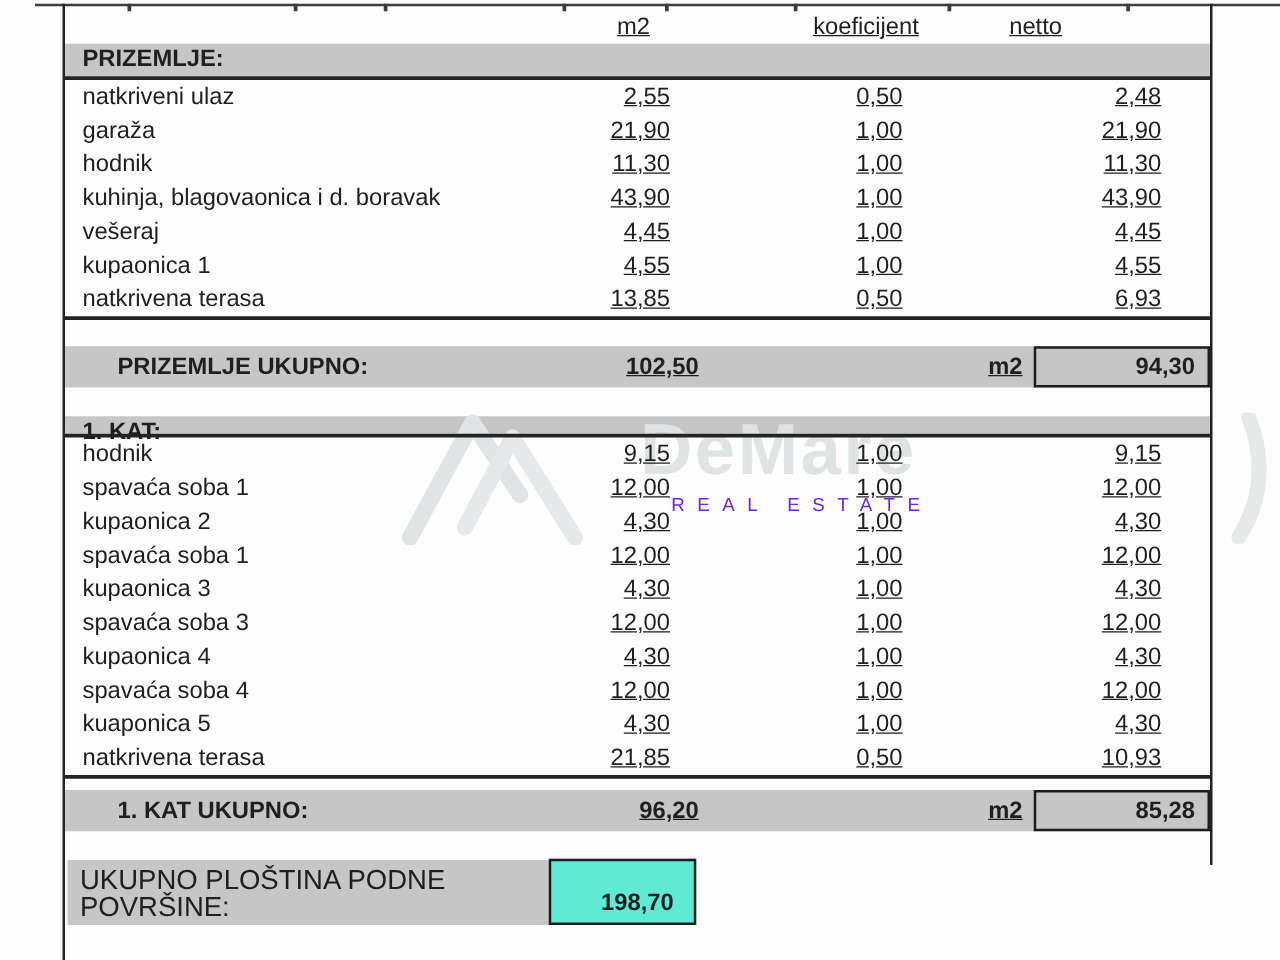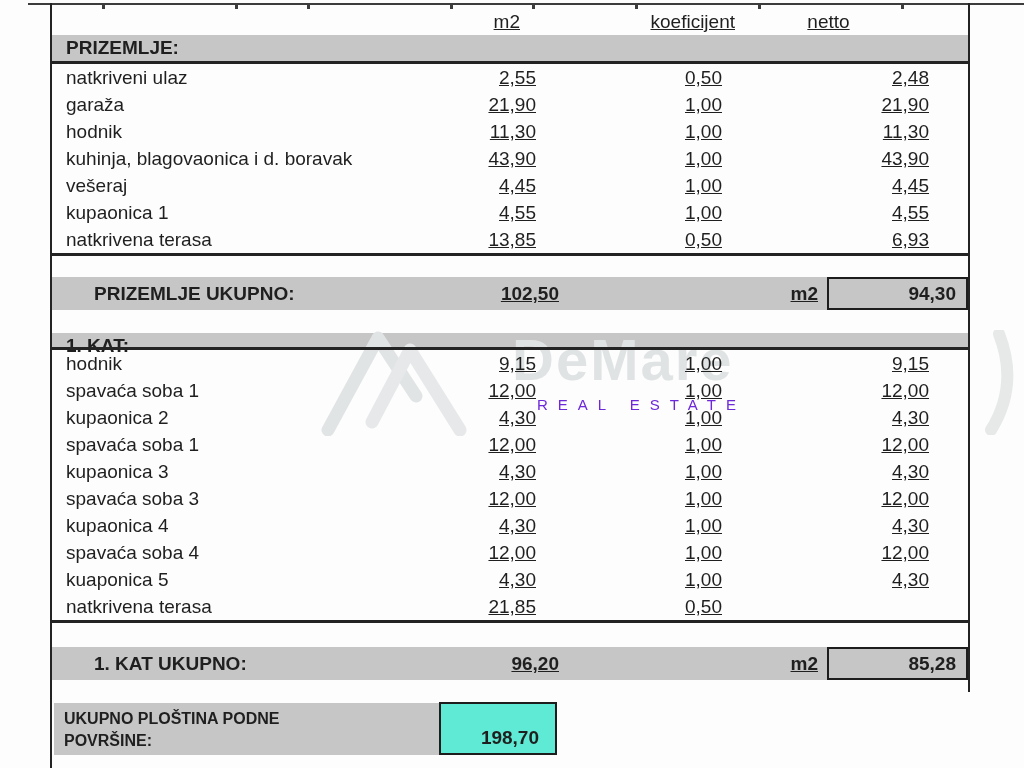--- a/index.html
+++ b/index.html
@@ -35,30 +35,30 @@
   .band { background:#c6c6c6; }
   .sect-head { height:26px; line-height:26px; font-weight:bold; font-size:19px; padding-left:14px; }
   .sect-head-2 { height:14px; line-height:25px; }
   .total-row {
     position:relative; height:33px; line-height:33px; font-weight:bold; font-size:19px;
     display:grid; grid-template-columns:390px 89px 259px 37px 1fr;
     background:linear-gradient(to right,#c6c6c6 0,#c6c6c6 777px,rgba(0,0,0,0) 777px);
     z-index:2;
     padding-left:28px;
   }
-  .mt21 { margin-top:21px; } .mt23 { margin-top:23px; } .mt24 { margin-top:24px; } .mt22 { margin-top:22px; }
+  .mt21 { margin-top:21px; } .mt23 { margin-top:23px; } .mt24 { margin-top:9px; } .mt22 { margin-top:22px; }
   .total-box {
     position:absolute; left:775px; top:0; width:141px; height:33px;
     background:#c6c6c6; border:2px solid #1d1d1d; text-align:right;
     padding-right:10px; line-height:29px;
   }
   .grand { position:relative; height:53px; z-index:2; }
   .grand-label {
     position:absolute; left:2px; top:1px; width:414px; height:52px;
-    background:#c6c6c6; font-weight:bold; font-size:16px; line-height:22px;
+    background:#c6c6c6; font-weight:normal; font-size:22px; line-height:22px;
     padding:5px 0 0 10px;
   }
   .grand-box {
     position:absolute; left:387px; top:0; width:118px; height:53px;
     background:#5eead4; border:2px solid #1d1d1d;
   }
   .grand-box > span {
     position:absolute; right:16px; bottom:4px; font-weight:bold; font-size:19px;
   }
 </style>
@@ -213,20 +213,21 @@
     <div class="trow">
       <span class="label">kuaponica 5</span>
       <span class="num">4,30</span>
       <span class="num">1,00</span>
       <span class="num">4,30</span>
     </div>
     <div class="trow">
       <span class="label">natkrivena terasa</span>
       <span class="num">21,85</span>
       <span class="num">0,50</span>
+      <span class="num">10,93</span>
     </div>
     <div class="hline"></div>
 
     <div class="total-row mt24">
       <span class="label">1. KAT UKUPNO:</span>
       <span class="num">96,20</span>
       <span class="num">m2</span>
       <span></span>
       <div class="total-box">
         <span>85,28</span>

